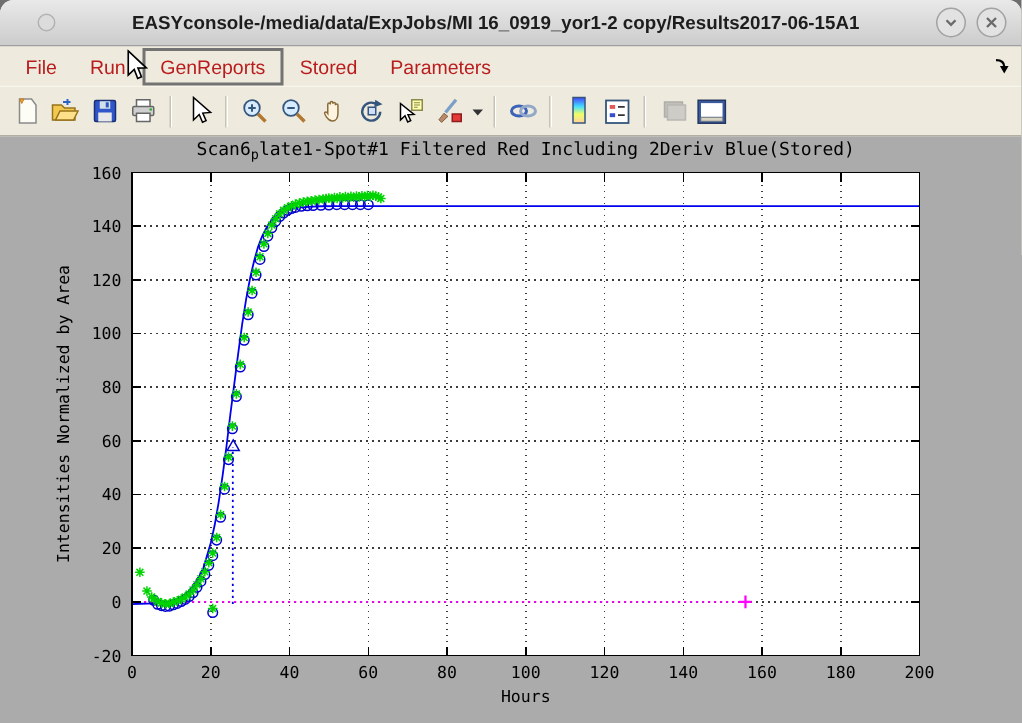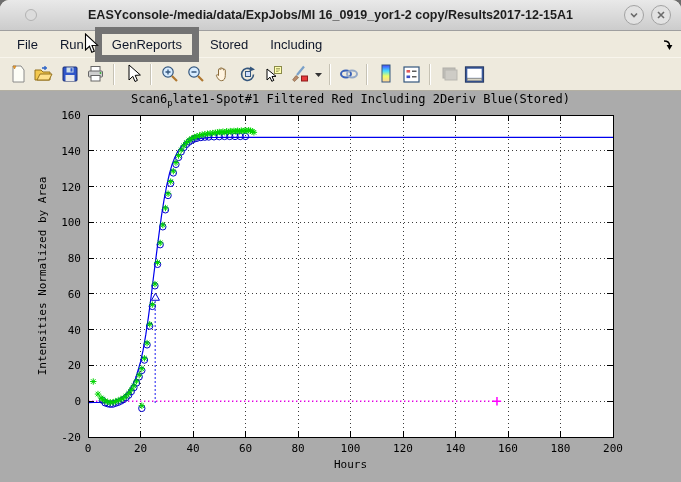--- a/index.html
+++ b/index.html
@@ -38,24 +38,24 @@
     display:flex;align-items:center;justify-content:center;
     box-sizing:border-box;padding:0;
   }
   
   .menubar{
     height:26px;background:#eeeadd;
     display:flex;align-items:center;
     padding-left:6px;position:relative;
   }
   .menu-item{
-    padding:3px 10px;font-size:13px;color:#0f172a;
+    padding:3px 10px;font-size:13px;color:#b91c1c;
     border:1px solid transparent;
   }
-  .menu-item.active{border:7px solid #737373;text-align:center;}
+  .menu-item.active{border:2px solid #737373;text-align:center;}
   .menu-corner{position:absolute;right:7px;top:6px;}
   
   .toolbar{
     height:32px;background:#eeeadd;
     border-top:1px solid #f8f5ec;
     border-bottom:1px solid #b3afa2;
     display:flex;align-items:center;
     padding-left:5px;gap:1px;
   }
   .tool{
@@ -72,41 +72,41 @@
   }
   .cursor{position:absolute;left:84px;top:33px;z-index:10;}
 </style>
 </head>
 <body>
 
 <div class="window">
 
   <div class="titlebar">
     <div class="win-menu-circle"></div>
-    <div class="title">EASYconsole-/media/data/ExpJobs/MI 16_0919_yor1-2 copy/Results2017-12-15A1</div>
+    <div class="title">EASYconsole-/media/data/ExpJobs/MI 16_0919_yor1-2 copy/Results2017-06-15A1</div>
     <div class="win-buttons">
       <button class="win-btn">
         <svg width="12" height="12" viewBox="0 0 12 12">
           <polyline points="3,4.5 6,7.5 9,4.5" fill="none" stroke="#6b6b6b" stroke-width="1.6"></polyline>
         </svg>
       </button>
       <button class="win-btn">
         <svg width="12" height="12" viewBox="0 0 12 12">
           <path d="M3 3L9 9M9 3L3 9" stroke="#6b6b6b" stroke-width="1.6"></path>
         </svg>
       </button>
     </div>
   </div>
 
   <div class="menubar">
     <span class="menu-item">File</span>
     <span class="menu-item">Run</span>
     <span class="menu-item active">GenReports</span>
     <span class="menu-item">Stored</span>
-    <span class="menu-item">Including</span>
+    <span class="menu-item">Parameters</span>
     <span class="menu-corner">
       <svg width="13" height="13" viewBox="0 0 13 13">
         <path d="M3 3 Q8.5 3 8.5 7.5" fill="none" stroke="#000" stroke-width="1.5"></path>
         <polygon points="8.5,12 5.6,7 11.4,7" fill="#000"></polygon>
       </svg>
     </span>
   </div>
 
   <div class="toolbar">
     <button class="tool">

